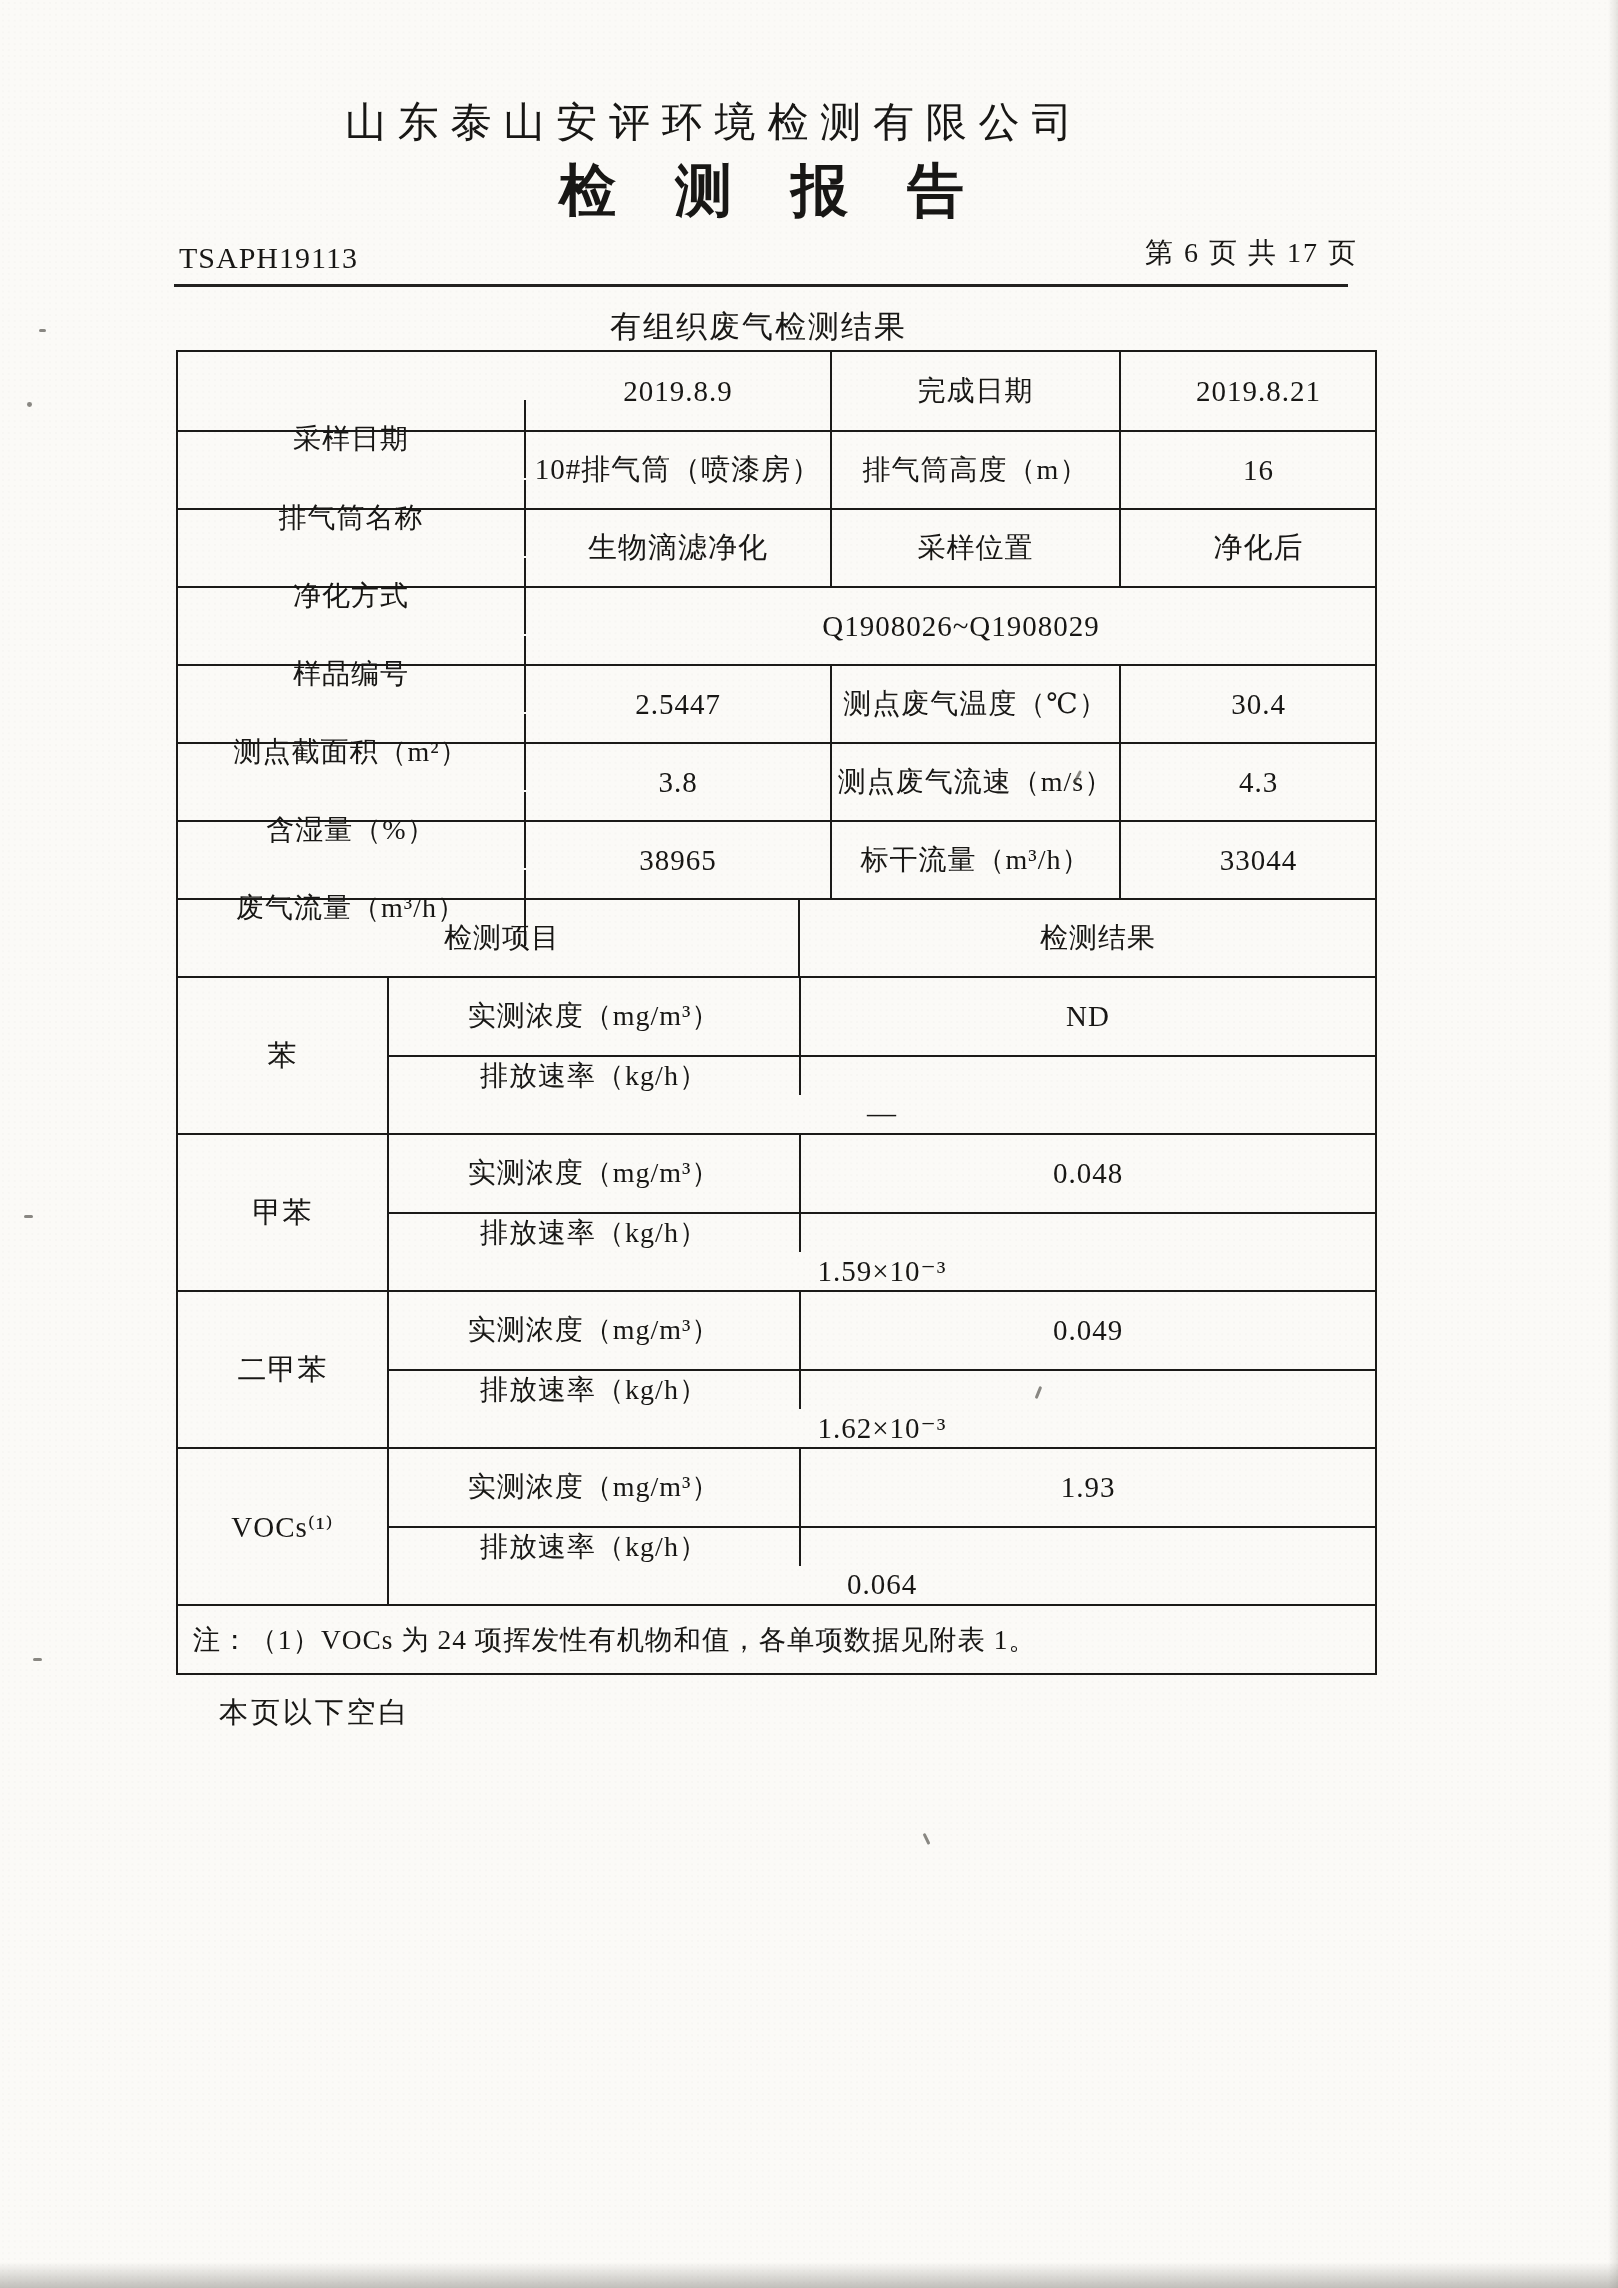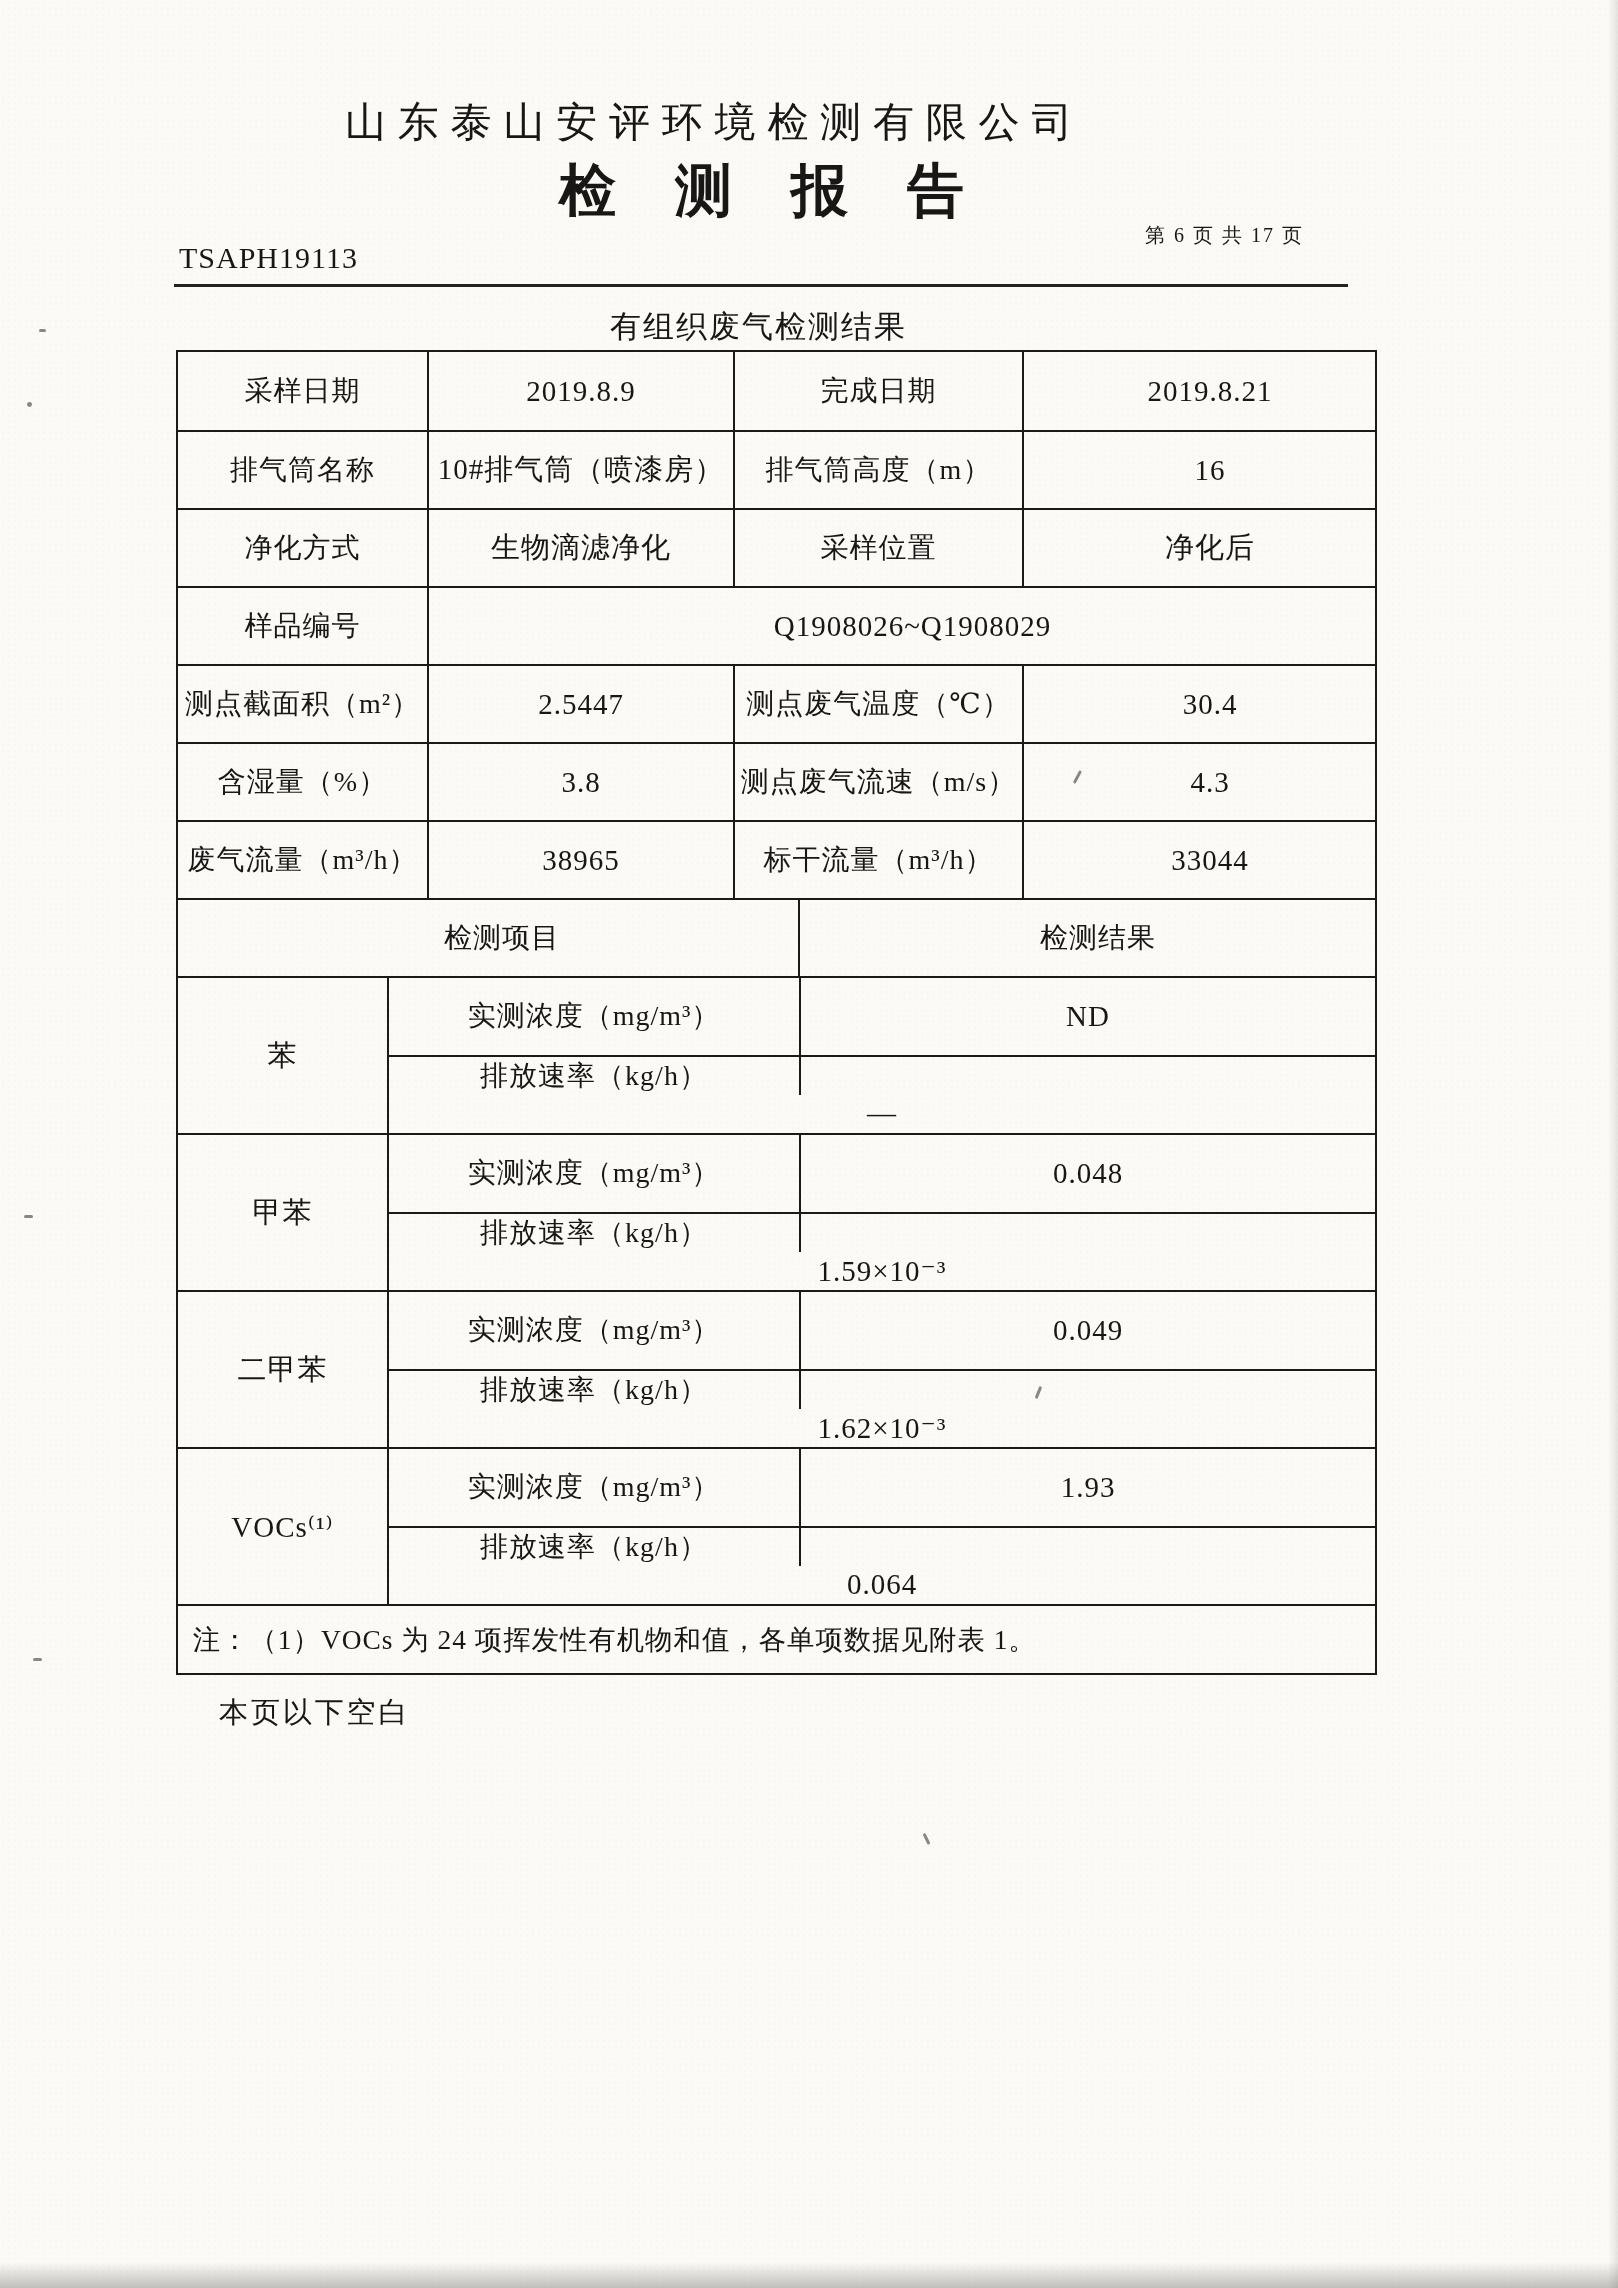--- a/index.html
+++ b/index.html
@@ -19,22 +19,22 @@
   }
   .report-title{
     position:absolute;left:559px;top:155px;
     font-size:57px;font-weight:bold;line-height:1.25;letter-spacing:59px;white-space:nowrap;
   }
   .report-no{
     position:absolute;left:179px;top:241px;
     font-size:30px;letter-spacing:1px;
   }
   .page-indicator{
-    position:absolute;left:1145px;top:222px;
-    font-size:20px;letter-spacing:2px;white-space:nowrap;text-align:right;
+    position:absolute;left:1145px;top:234px;
+    font-size:28px;letter-spacing:2px;white-space:nowrap;text-align:right;
   }
   .header-rule{
     position:absolute;left:174px;top:284px;width:1174px;height:2.9px;
     background:#232220;
   }
   .section-title{
     position:absolute;left:610px;top:306px;
     font-size:31px;letter-spacing:2px;white-space:nowrap;
   }
   
@@ -46,21 +46,21 @@
   }
   .trow{display:flex;height:78px;box-sizing:border-box;}
   .trow.bt{border-top:2.9px solid #1b1a18;}
   .c{
     box-sizing:border-box;height:100%;
     display:flex;align-items:center;justify-content:center;
     border-right:2px solid #1b1a18;
     overflow:hidden;white-space:nowrap;
   }
   .c.nr{border-right:none;padding-left:21px;}
-  .c1{width:251px;}
+  .c1{width:348px;margin-top:48px;}
   .c2{width:306px;}
   .c3{width:289px;}
   .c4{flex:1;}
   .chead1{width:622px;padding-left:28px;}
   .chead2{flex:1;}
   .lab{font-size:28px;letter-spacing:1px;}
   .val{font-size:29px;letter-spacing:1px;}
   .pgroup{display:flex;height:157px;box-sizing:border-box;border-top:2.9px solid #1b1a18;}
   .pname{
     width:211px;box-sizing:border-box;

